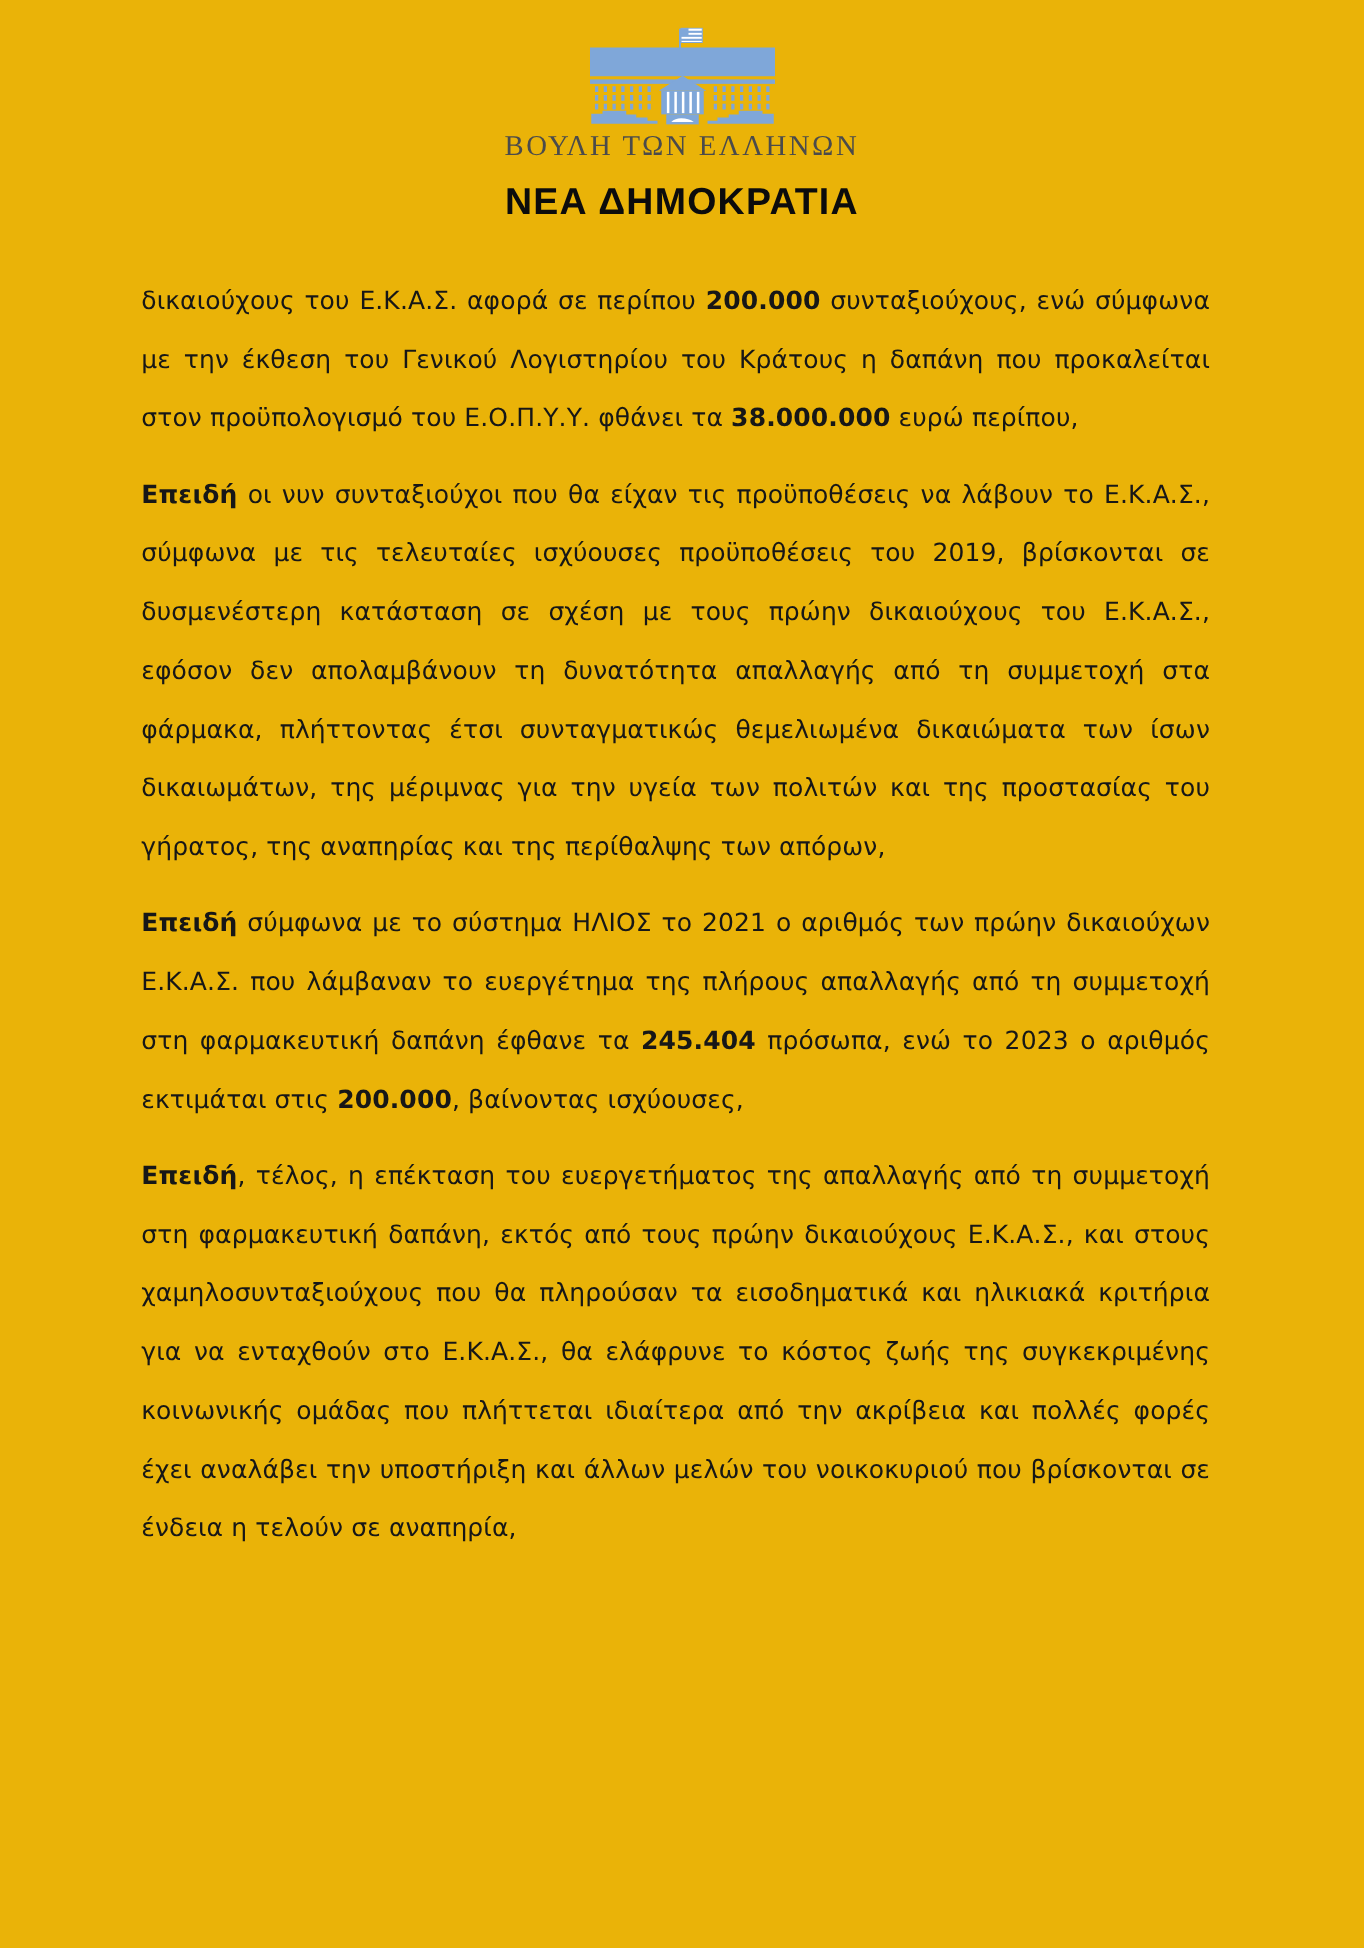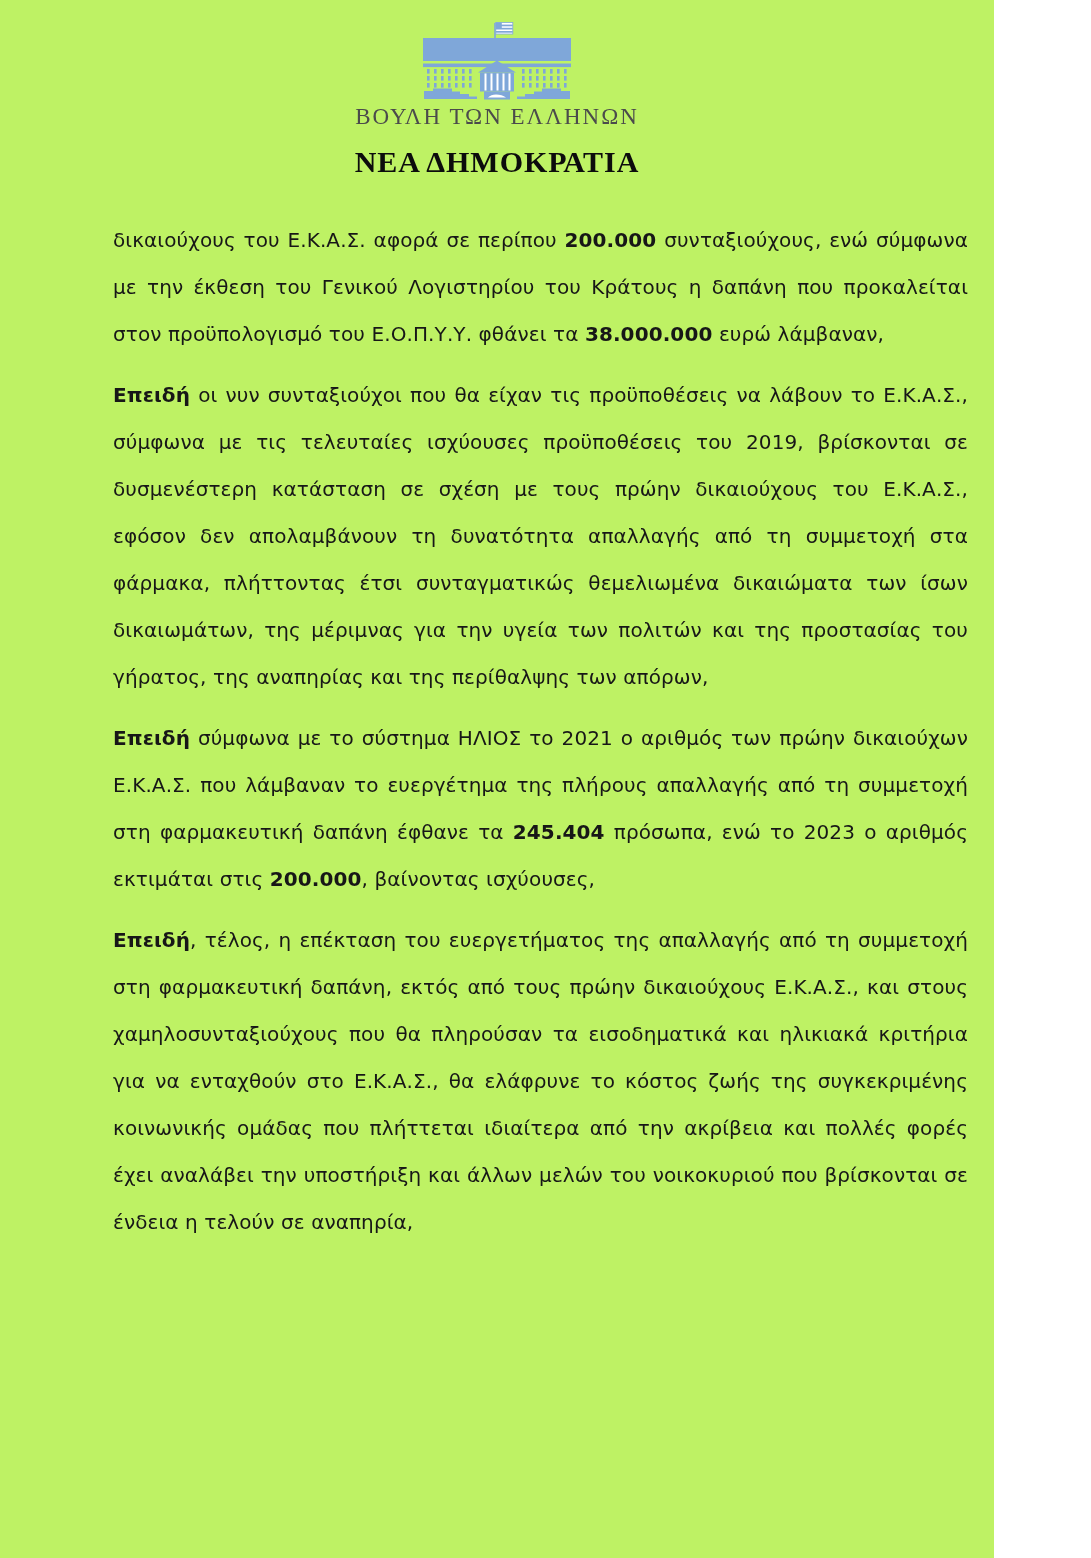--- a/index.html
+++ b/index.html
@@ -3,23 +3,23 @@
 <meta charset="utf-8">
 <style>
   * { margin: 0; padding: 0; box-sizing: border-box; }
   html, body { background: #ffffff; }
   body {
     width: 1091px;
     font-family: "DejaVu Sans", sans-serif;
   }
   .page {
     position: relative;
-    width: 994px;
+    width: 1091px;
     height: 1558px;
-    background: #bef264;
+    background: #eab308;
     overflow: hidden;
   }
   .doc-header {
     text-align: center;
     padding-top: 22px;
   }
   .logo {
     display: block;
     margin: 0 auto;
     width: 152px;
@@ -29,21 +29,21 @@
     margin-top: 3px;
     font-family: "Liberation Serif", serif;
     font-size: 23px;
     line-height: 27px;
     font-weight: 400;
     color: #4b4b4b;
     letter-spacing: 2px;
   }
   .party-title {
     margin-top: 15px;
-    font-family: Liberation Serif, serif;
+    font-family: Liberation Sans, sans-serif;
     font-size: 30px;
     line-height: 33px;
     font-weight: 700;
     color: #0c0c0c;
     letter-spacing: 1px;
   }
   .doc-body {
     margin-top: 39px;
     margin-left: 113px;
     width: 855px;
@@ -149,19 +149,19 @@
         <path d="M67 75.5 q3 -3 8 -3 q6 0 10 3 z" fill="#ffffff"></path>
       </g>
     </svg>
 
     <div class="parliament-title">ΒΟΥΛΗ ΤΩΝ ΕΛΛΗΝΩΝ</div>
 
     <h1 class="party-title">ΝΕΑ ΔΗΜΟΚΡΑΤΙΑ</h1>
   </header>
 
   <main class="doc-body" id="paragraphs">
-      <p class="para"><span>δικαιούχους του Ε.Κ.Α.Σ. αφορά σε περίπου </span><strong>200.000</strong><span> συνταξιούχους, ενώ σύμφωνα με την έκθεση του Γενικού Λογιστηρίου του Κράτους η δαπάνη που προκαλείται στον προϋπολογισμό του Ε.Ο.Π.Υ.Υ. φθάνει τα </span><strong>38.000.000</strong><span> ευρώ λάμβαναν,</span></p>
+      <p class="para"><span>δικαιούχους του Ε.Κ.Α.Σ. αφορά σε περίπου </span><strong>200.000</strong><span> συνταξιούχους, ενώ σύμφωνα με την έκθεση του Γενικού Λογιστηρίου του Κράτους η δαπάνη που προκαλείται στον προϋπολογισμό του Ε.Ο.Π.Υ.Υ. φθάνει τα </span><strong>38.000.000</strong><span> ευρώ περίπου,</span></p>
       <p class="para"><strong>Επειδή</strong><span> οι νυν συνταξιούχοι που θα είχαν τις προϋποθέσεις να λάβουν το Ε.Κ.Α.Σ., σύμφωνα με τις τελευταίες ισχύουσες προϋποθέσεις του 2019, βρίσκονται σε δυσμενέστερη κατάσταση σε σχέση με τους πρώην δικαιούχους του Ε.Κ.Α.Σ., εφόσον δεν απολαμβάνουν τη δυνατότητα απαλλαγής από τη συμμετοχή στα φάρμακα, πλήττοντας έτσι συνταγματικώς θεμελιωμένα δικαιώματα των ίσων δικαιωμάτων, της μέριμνας για την υγεία των πολιτών και της προστασίας του γήρατος, της αναπηρίας και της περίθαλψης των απόρων,</span></p>
       <p class="para"><strong>Επειδή</strong><span> σύμφωνα με το σύστημα ΗΛΙΟΣ το 2021 ο αριθμός των πρώην δικαιούχων Ε.Κ.Α.Σ. που λάμβαναν το ευεργέτημα της πλήρους απαλλαγής από τη συμμετοχή στη φαρμακευτική δαπάνη έφθανε τα </span><strong>245.404</strong><span> πρόσωπα, ενώ το 2023 ο αριθμός εκτιμάται στις </span><strong>200.000</strong><span>, βαίνοντας ισχύουσες,</span></p>
       <p class="para"><strong>Επειδή</strong><span>, τέλος, η επέκταση του ευεργετήματος της απαλλαγής από τη συμμετοχή στη φαρμακευτική δαπάνη, εκτός από τους πρώην δικαιούχους Ε.Κ.Α.Σ., και στους χαμηλοσυνταξιούχους που θα πληρούσαν τα εισοδηματικά και ηλικιακά κριτήρια για να ενταχθούν στο Ε.Κ.Α.Σ., θα ελάφρυνε το κόστος ζωής της συγκεκριμένης κοινωνικής ομάδας που πλήττεται ιδιαίτερα από την ακρίβεια και πολλές φορές έχει αναλάβει την υποστήριξη και άλλων μελών του νοικοκυριού που βρίσκονται σε ένδεια η τελούν σε αναπηρία,</span></p>
     </main>
 
 </div>
 
 </body></html>

